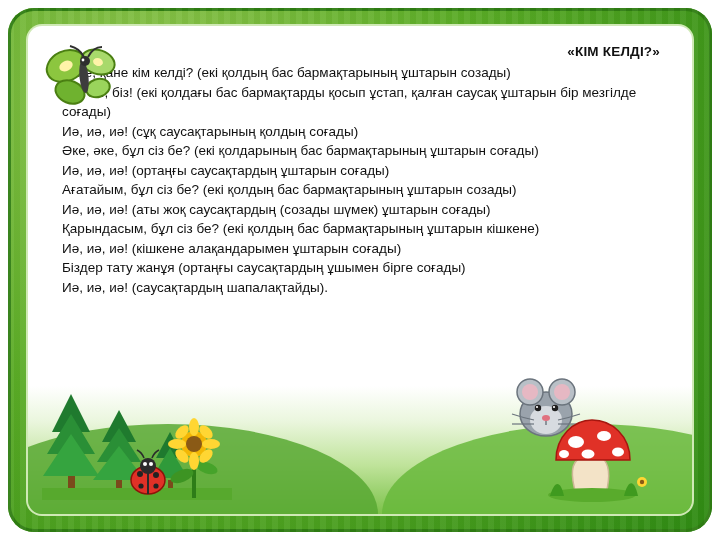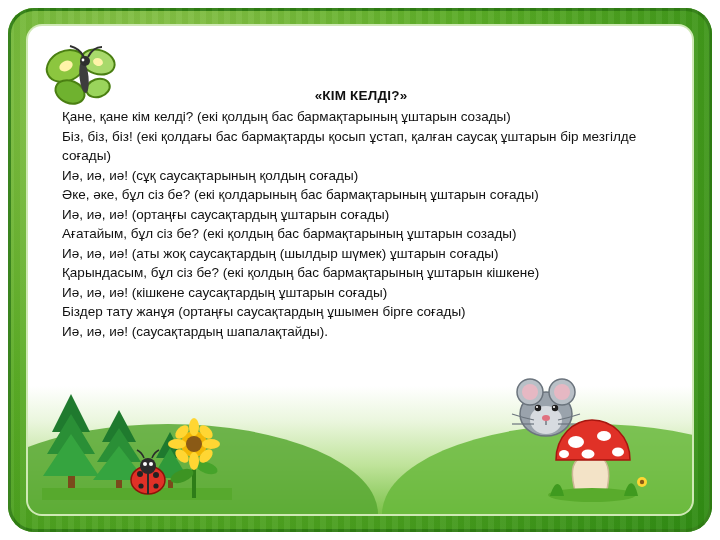--- a/index.html
+++ b/index.html
@@ -83,27 +83,26 @@
   .hill.right { right: -110px; background: #69b83c; }
 
   
   .content {
     position: absolute;
     left: 34px;
     top: 18px;
     width: 598px;
   }
   .doc-title {
-    text-align: center;
+    text-align: right;
     font-size: 13.5px;
     font-weight: bold;
     color: #111111;
     margin-bottom: 4px;
     letter-spacing: 0.2px;
-    margin-top: 44px;
   }
   .line {
     font-size: 13.5px;
     line-height: 19.5px;
     color: #111111;
     margin: 0;
     white-space: pre-wrap;
   }
 
   
@@ -161,23 +160,23 @@
     </div>
 
     <div class="content">
       <div class="doc-title">«КІМ КЕЛДІ?»</div>
       <p class="line">Қане, қане кім келді? (екі қолдың бас бармақтарының ұштарын созады)</p>
       <p class="line">Біз, біз, біз! (екі қолдағы бас бармақтарды қосып ұстап, қалған саусақ ұштарын бір мезгілде соғады)</p>
       <p class="line">Иә, иә, иә! (сұқ саусақтарының қолдың соғады)</p>
       <p class="line">Әке, әке, бұл сіз бе? (екі қолдарының бас бармақтарының ұштарын соғады)</p>
       <p class="line">Иә, иә, иә! (ортаңғы саусақтардың ұштарын соғады)</p>
       <p class="line">Ағатайым, бұл сіз бе? (екі қолдың бас бармақтарының ұштарын созады)</p>
-      <p class="line">Иә, иә, иә! (аты жоқ саусақтардың (шылдыр шүмек) ұштарын соғады)</p>
+      <p class="line">Иә, иә, иә! (аты жоқ саусақтардың (созады шүмек) ұштарын соғады)</p>
       <p class="line">Қарындасым, бұл сіз бе? (екі қолдың бас бармақтарының ұштарын кішкене)</p>
-      <p class="line">Иә, иә, иә! (кішкене саусақтардың ұштарын соғады)</p>
+      <p class="line">Иә, иә, иә! (кішкене алақандарымен ұштарын соғады)</p>
       <p class="line">Біздер тату жанұя (ортаңғы саусақтардың ұшымен бірге соғады)</p>
       <p class="line">Иә, иә, иә! (саусақтардың шапалақтайды).</p>
     </div>
 
     <div class="butterfly">
       <svg width="90" height="70" viewBox="0 0 90 70">
         <g>
           <ellipse cx="26" cy="22" rx="20" ry="15" fill="#8cc63f" stroke="#4a7f12" stroke-width="2" transform="rotate(-25 26 22)"></ellipse>
           <ellipse cx="58" cy="18" rx="17" ry="12" fill="#a8d96b" stroke="#4a7f12" stroke-width="2" transform="rotate(18 58 18)"></ellipse>
           <ellipse cx="30" cy="48" rx="15" ry="11" fill="#6fb22f" stroke="#4a7f12" stroke-width="2" transform="rotate(22 30 48)"></ellipse>

